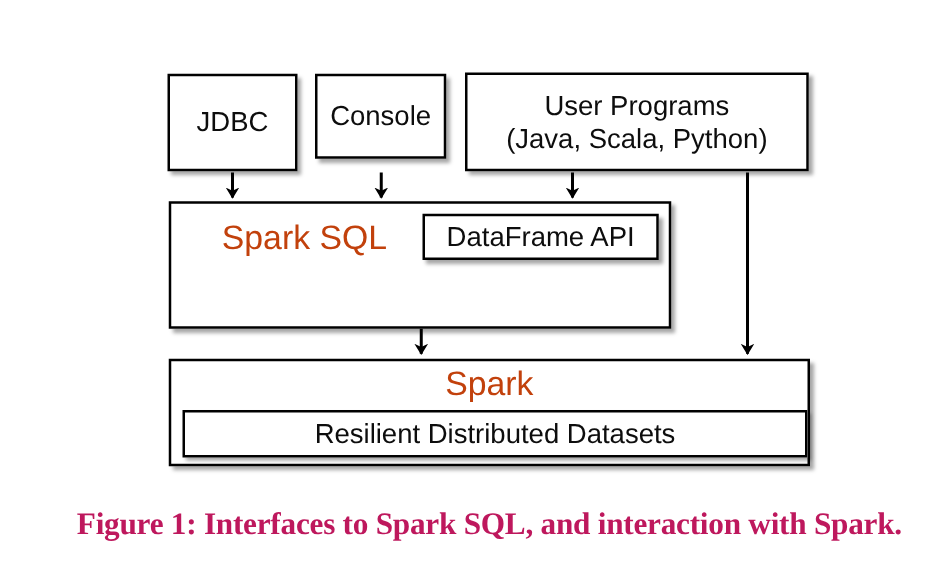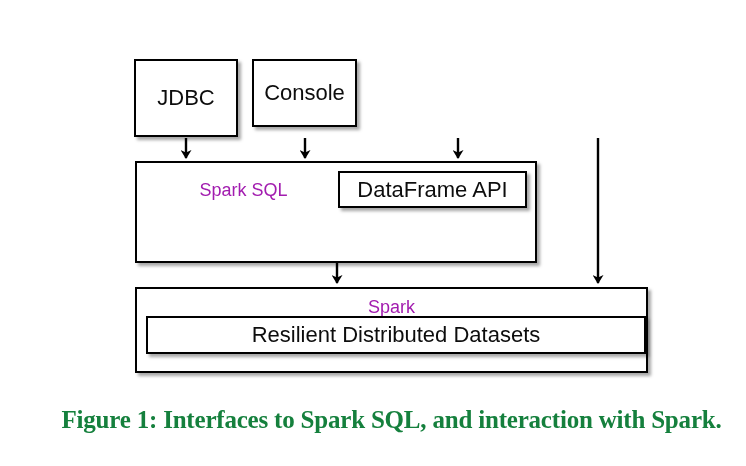--- a/index.html
+++ b/index.html
@@ -31,40 +31,40 @@
     font-size: 22px;
     line-height: 1.18;
     color: #0d0d0d;
     white-space: nowrap;
   }
   .label-abs {
     position: absolute;
     display: flex;
     align-items: center;
     justify-content: center;
-    font-size: 18px;
-    color: #a21caf;
+    font-size: 27px;
+    color: #c2410c;
     white-space: nowrap;
   }
   
   #box-jdbc          { left: 134px; top: 59px;  width: 104px; height: 78px; }
   #box-console       { left: 252px; top: 59px;  width: 105px; height: 68px; }
   #box-user-programs { left: 372px; top: 58px;  width: 275px; height: 79px;
                        flex-direction: column; }
   
   #box-spark-sql     { left: 135px; top: 161px; width: 402px; height: 102px;
                        display: block; }
   #spark-sql-label   { left: 10px;  top: 8px;   width: 193px; height: 39px; }
   #box-dataframe-api { left: 201px; top: 8px;   width: 189px; height: 37px; justify-content: center; }
   #box-catalyst      { left: 9px;   top: 52px;  width: 381px; height: 38px; }
   
   #box-spark         { left: 135px; top: 287px; width: 513px; height: 86px;
                        display: block; }
   #spark-label       { left: 0;     top: 2px;   width: 509px; height: 33px; }
-  #box-rdd           { left: 9px;   top: 27px;  width: 500px; height: 38px; }
+  #box-rdd           { left: 9px;   top: 39px;  width: 500px; height: 38px; }
 
   #arrow-layer {
     position: absolute;
     left: 0; top: 0;
     width: 746px; height: 466px;
     pointer-events: none;
   }
   #arrow-layer line {
     stroke: #000000;
     stroke-width: 2.4;
@@ -72,37 +72,41 @@
   #caption {
     position: absolute;
     left: 37px;
     top: 406px;
     width: 709px;
     text-align: center;
     font-family: "Liberation Serif", "DejaVu Serif", serif;
     font-weight: bold;
     font-size: 25px;
     letter-spacing: -0.2px;
-    color: #15803d;
+    color: #be185d;
     white-space: nowrap;
   }
 </style>
 </head>
 <body>
 
 <div id="canvas">
 
   <div class="box" id="box-jdbc">
     <span class="label">JDBC</span>
   </div>
 
   <div class="box" id="box-console">
     <span class="label">Console</span>
   </div>
 
+  <div class="box" id="box-user-programs">
+    <span class="label">User Programs</span>
+    <span class="label">(Java, Scala, Python)</span>
+  </div>
 
   <div class="box" id="box-spark-sql">
     <div class="label-abs" id="spark-sql-label">Spark SQL</div>
     <div class="box" id="box-dataframe-api">
       <span class="label">DataFrame API</span>
     </div>
   </div>
 
   <div class="box" id="box-spark">
     <div class="label-abs" id="spark-label">Spark</div>

